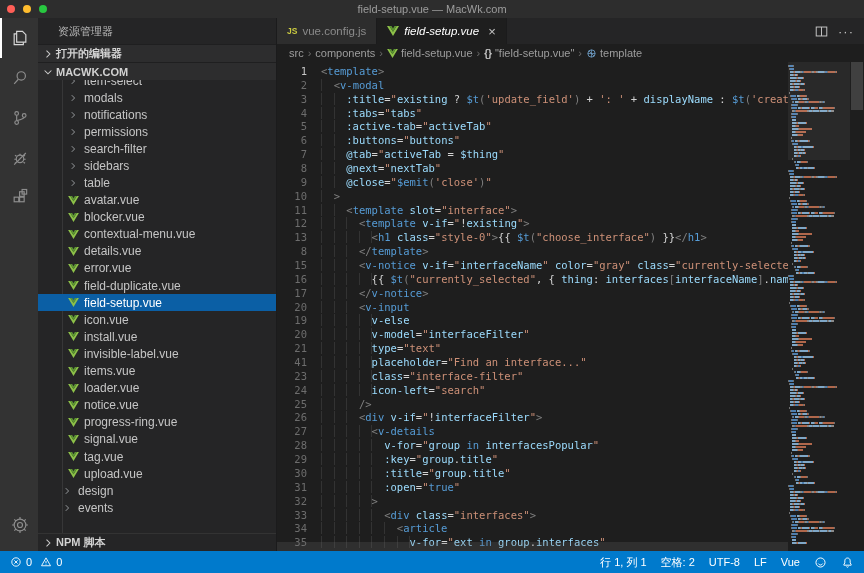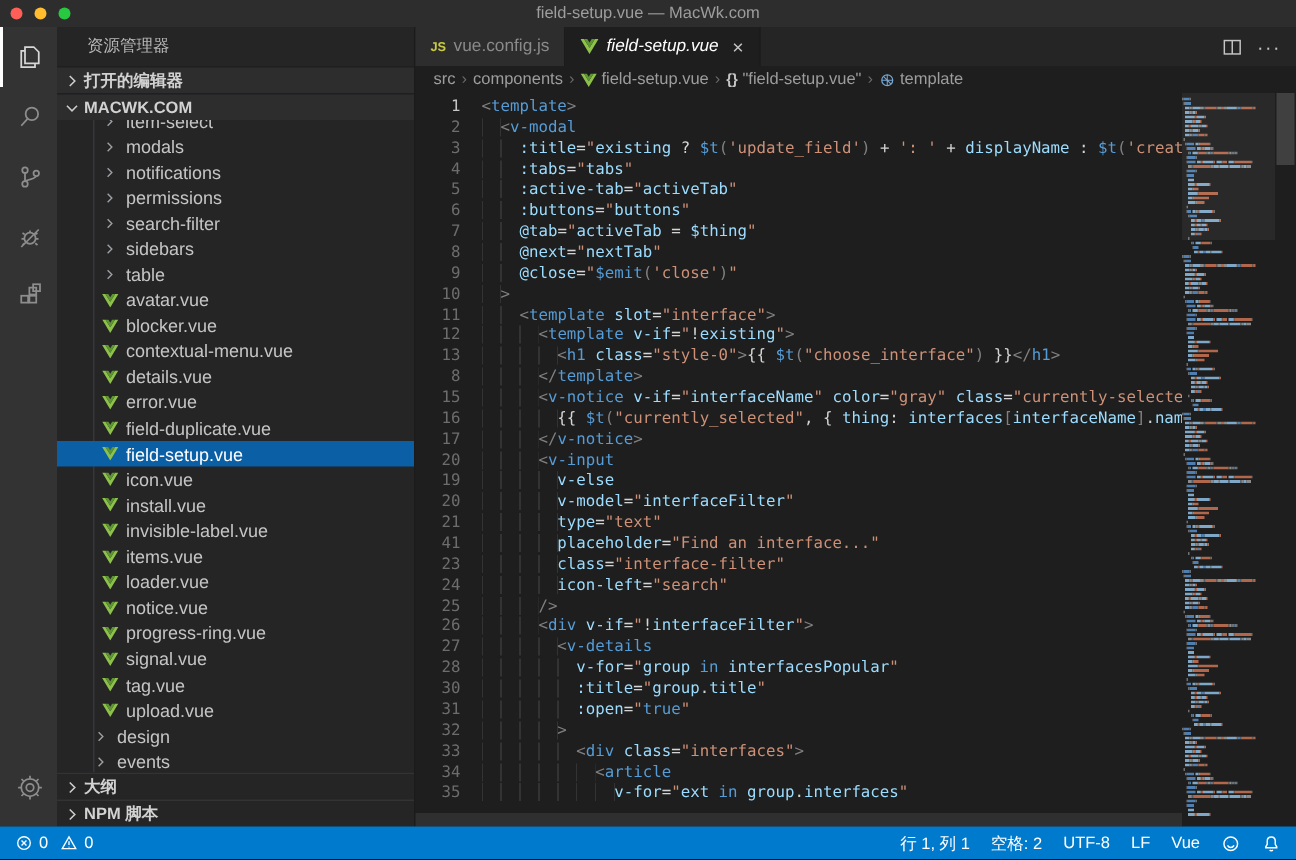--- a/index.html
+++ b/index.html
@@ -382,26 +382,20 @@
                 <path d="M6 3.5l4.5 4.5L6 12.5" fill="none" stroke="#9da0a3" stroke-width="1.5"></path>
               </svg>
             </span>
             <span class="tlabel">events</span>
           </div>
         </div>
       <div class="sec-head plain">
         <svg width="12" height="12" viewBox="0 0 16 16">
             <path d="M6 3.5l4.5 4.5L6 12.5" fill="none" stroke="#cccccc" stroke-width="1.4"></path>
           </svg>
-        <span>大纲</span>
-      </div>
-      <div class="sec-head plain">
-        <svg width="12" height="12" viewBox="0 0 16 16">
-            <path d="M6 3.5l4.5 4.5L6 12.5" fill="none" stroke="#cccccc" stroke-width="1.4"></path>
-          </svg>
         <span>NPM 脚本</span>
       </div>
     </div>
 
     <div class="editor">
       <div class="tabbar">
         <div class="tab inactive">
           <span style="color:#cbcb41;font-weight:bold;font-size:8.5px;font-style:normal;">JS</span>
           <span>vue.config.js</span>
         </div>
@@ -480,20 +474,21 @@
             <div class="cline"><span class="ln">19</span><span class="lt"><span class="tok-d">        </span><span class="tok-a">v-else</span></span></div>
             <div class="cline"><span class="ln">20</span><span class="lt"><span class="tok-d">        </span><span class="tok-a">v-model</span><span class="tok-o">=</span><span class="tok-s">"</span><span class="tok-e">interfaceFilter</span><span class="tok-s">"</span></span></div>
             <div class="cline"><span class="ln">21</span><span class="lt"><span class="tok-d">        </span><span class="tok-a">type</span><span class="tok-o">=</span><span class="tok-s">"text"</span></span></div>
             <div class="cline"><span class="ln">41</span><span class="lt"><span class="tok-d">        </span><span class="tok-a">placeholder</span><span class="tok-o">=</span><span class="tok-s">"Find an interface..."</span></span></div>
             <div class="cline"><span class="ln">23</span><span class="lt"><span class="tok-d">        </span><span class="tok-a">class</span><span class="tok-o">=</span><span class="tok-s">"interface-filter"</span></span></div>
             <div class="cline"><span class="ln">24</span><span class="lt"><span class="tok-d">        </span><span class="tok-a">icon-left</span><span class="tok-o">=</span><span class="tok-s">"search"</span></span></div>
             <div class="cline"><span class="ln">25</span><span class="lt"><span class="tok-d">      </span><span class="tok-p">/&gt;</span></span></div>
             <div class="cline"><span class="ln">26</span><span class="lt"><span class="tok-d">      </span><span class="tok-p">&lt;</span><span class="tok-t">div</span><span class="tok-d"> </span><span class="tok-a">v-if</span><span class="tok-o">=</span><span class="tok-s">"</span><span class="tok-o">!</span><span class="tok-e">interfaceFilter</span><span class="tok-s">"</span><span class="tok-p">&gt;</span></span></div>
             <div class="cline"><span class="ln">27</span><span class="lt"><span class="tok-d">        </span><span class="tok-p">&lt;</span><span class="tok-t">v-details</span></span></div>
             <div class="cline"><span class="ln">28</span><span class="lt"><span class="tok-d">          </span><span class="tok-a">v-for</span><span class="tok-o">=</span><span class="tok-s">"</span><span class="tok-e">group</span><span class="tok-k"> in </span><span class="tok-e">interfacesPopular</span><span class="tok-s">"</span></span></div>
+            <div class="cline"><span class="ln">29</span><span class="lt"><span class="tok-d">          </span><span class="tok-a">:key</span><span class="tok-o">=</span><span class="tok-s">"</span><span class="tok-e">group</span><span class="tok-o">.</span><span class="tok-e">title</span><span class="tok-s">"</span></span></div>
             <div class="cline"><span class="ln">30</span><span class="lt"><span class="tok-d">          </span><span class="tok-a">:title</span><span class="tok-o">=</span><span class="tok-s">"</span><span class="tok-e">group</span><span class="tok-o">.</span><span class="tok-e">title</span><span class="tok-s">"</span></span></div>
             <div class="cline"><span class="ln">31</span><span class="lt"><span class="tok-d">          </span><span class="tok-a">:open</span><span class="tok-o">=</span><span class="tok-s">"</span><span class="tok-k">true</span><span class="tok-s">"</span></span></div>
             <div class="cline"><span class="ln">32</span><span class="lt"><span class="tok-d">        </span><span class="tok-p">&gt;</span></span></div>
             <div class="cline"><span class="ln">33</span><span class="lt"><span class="tok-d">          </span><span class="tok-p">&lt;</span><span class="tok-t">div</span><span class="tok-d"> </span><span class="tok-a">class</span><span class="tok-o">=</span><span class="tok-s">"interfaces"</span><span class="tok-p">&gt;</span></span></div>
             <div class="cline"><span class="ln">34</span><span class="lt"><span class="tok-d">            </span><span class="tok-p">&lt;</span><span class="tok-t">article</span></span></div>
             <div class="cline"><span class="ln">35</span><span class="lt"><span class="tok-d">              </span><span class="tok-a">v-for</span><span class="tok-o">=</span><span class="tok-s">"</span><span class="tok-e">ext</span><span class="tok-k"> in </span><span class="tok-e">group</span><span class="tok-o">.</span><span class="tok-e">interfaces</span><span class="tok-s">"</span></span></div>
           </div>
         <div class="minimap">
             <div class="mmslider"></div>
             <div class="mmrow">

